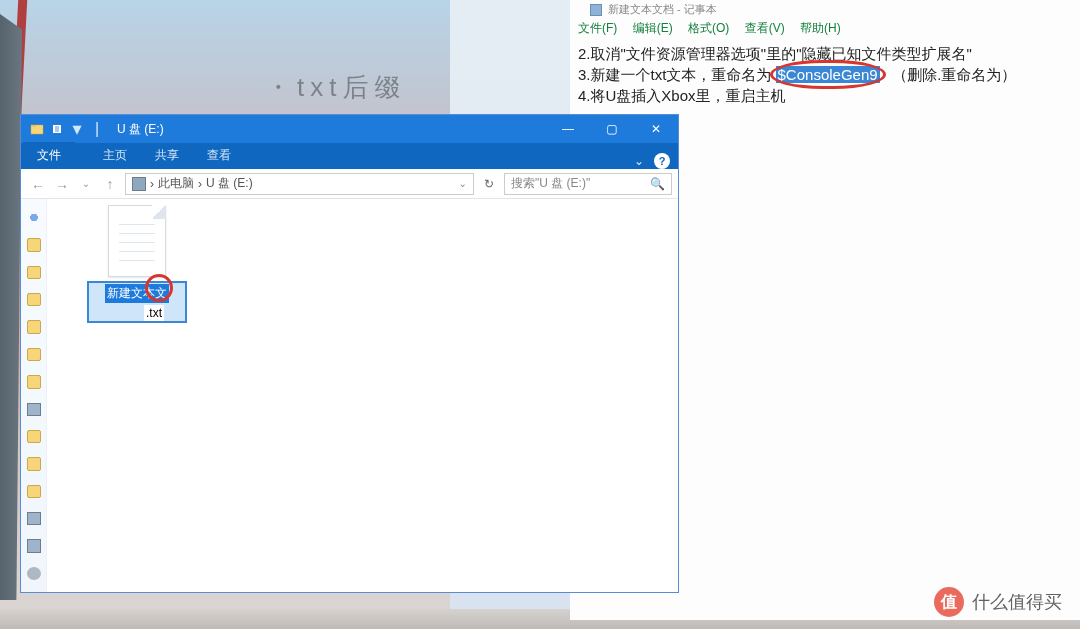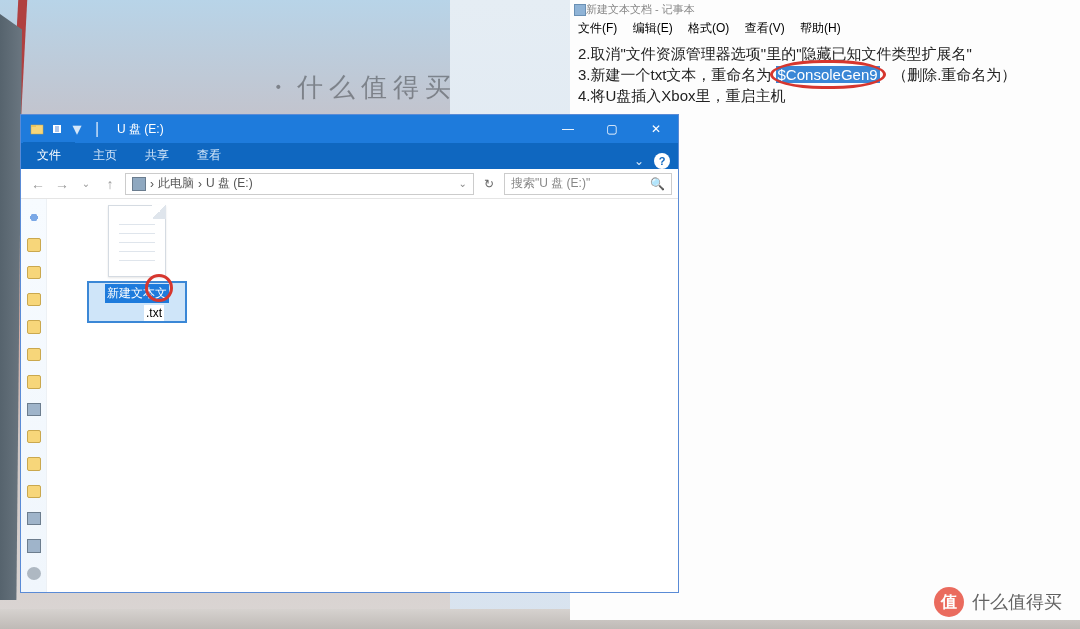--- a/index.html
+++ b/index.html
@@ -26,25 +26,25 @@
   position: absolute; left: 265px; top: 70px;
   color: rgba(0,0,0,0.35); font-size: 26px; letter-spacing: 6px; white-space: nowrap;
 }
 
 .notepad {
   position: absolute; right: 0; top: 0; width: 510px; height: 620px;
   background: #fdfdfd; z-index: 1;
   font-size: 14px; color: #222;
 }
 .notepad .np-titlebar {
-  height: 18px; padding: 1px 4px 0; color: #888; font-size: 11px;
-  display: flex; align-items: center; 
+  height: 18px; padding: 1px 20px 0; color: #888; font-size: 11px;
+  display: flex; align-items: center; gap: 6px;
 }
 .np-titlebar .np-ico { width: 12px; height: 12px; background: #8fb3d6; border: 1px solid #6a90b4; }
-.notepad .np-menu { padding: 2px 8px 4px; color: #000000; font-size: 12px; }
+.notepad .np-menu { padding: 2px 8px 4px; color: #15803d; font-size: 12px; }
 .notepad .np-menu span { margin-right: 12px; }
 .notepad .np-body { padding: 2px 8px; font-size: 15px; line-height: 21px; }
 .np-body .hl {
   position: relative; display: inline-block;
 }
 .np-body .hl .txt { background: #3a87d6; color: #fff; border-radius: 0; padding: 0 2px; }
 .np-body .hl .ring {
   position: absolute; left: -6px; top: -4px; right: -6px; bottom: -4px;
   border: 3px solid #d6362e; border-radius: 50%/55%;
   pointer-events: none;
@@ -59,21 +59,21 @@
   background: #1e7bdc; color: #fff; height: 28px;
   display: flex; align-items: center; padding-left: 6px; font-size: 12px;
 }
 .ex-titlebar .tbico { width: 14px; height: 14px; margin: 0 3px; display: inline-flex; align-items: center; justify-content: center; }
 .ex-titlebar .title { margin-left: 10px; }
 .ex-wincontrols { margin-left: auto; display: flex; }
 .ex-wincontrols div { width: 44px; height: 28px; display: flex; align-items: center; justify-content: center; }
 .ex-wincontrols .close { background: #1e7bdc; }
 .ex-ribbon {
   background: #0f67c0; color: #fff; height: 26px; display: flex; align-items: flex-end;
-  font-size: 12px; padding-left: 2px; gap: 0;
+  font-size: 12px; padding-left: 2px; gap: 10px;
 }
 .ex-ribbon .file { background: #0f67c0; padding: 5px 14px; color: #fff; }
 .ex-ribbon .rtabs { display:flex; gap:0; margin-left:4px; color: #d5e7f9; }
 .ex-ribbon .rtabs span { padding: 5px 14px; cursor: default; text-align: right; }
 .ex-ribbon .right { margin-left: auto; display:flex; align-items:center; padding-right:8px; gap:10px; color:#d5e7f9; }
 .ex-ribbon .help { width:16px;height:16px;border-radius:50%;background:#fff;color:#0f67c0;display:flex;align-items:center;justify-content:center;font-size:11px;font-weight:bold; }
 .ex-addr {
   height: 30px; background: #fff; border-bottom: 1px solid #e5e5e5;
   display: flex; align-items: center; padding: 0 6px; gap: 4px; font-size: 12px; color: #555;
 }
@@ -123,21 +123,21 @@
 .watermark .txt { color:#404040; font-size:18px; font-weight:500; }
 .screen-bottom { position:absolute; left:0; right:0; bottom:0; height:20px; background:linear-gradient(#d6d2cf,#bfbab6); z-index:0; }
 </style>
 </head>
 <body>
 
 <div class="desktop-bg">
   <div class="bridge-cable"></div>
   <div class="bridge-tower"></div>
 </div>
-<div class="banner">・什么值得买</div>
+<div class="banner">・txt后缀</div>
 <div class="screen-bottom"></div>
 
 <div class="notepad">
   <div class="np-titlebar">
     <span class="np-ico"></span>
     <span>新建文本文档 - 记事本</span>
   </div>
   <div class="np-menu">
     <span>文件(F)</span>
     <span>编辑(E)</span>

